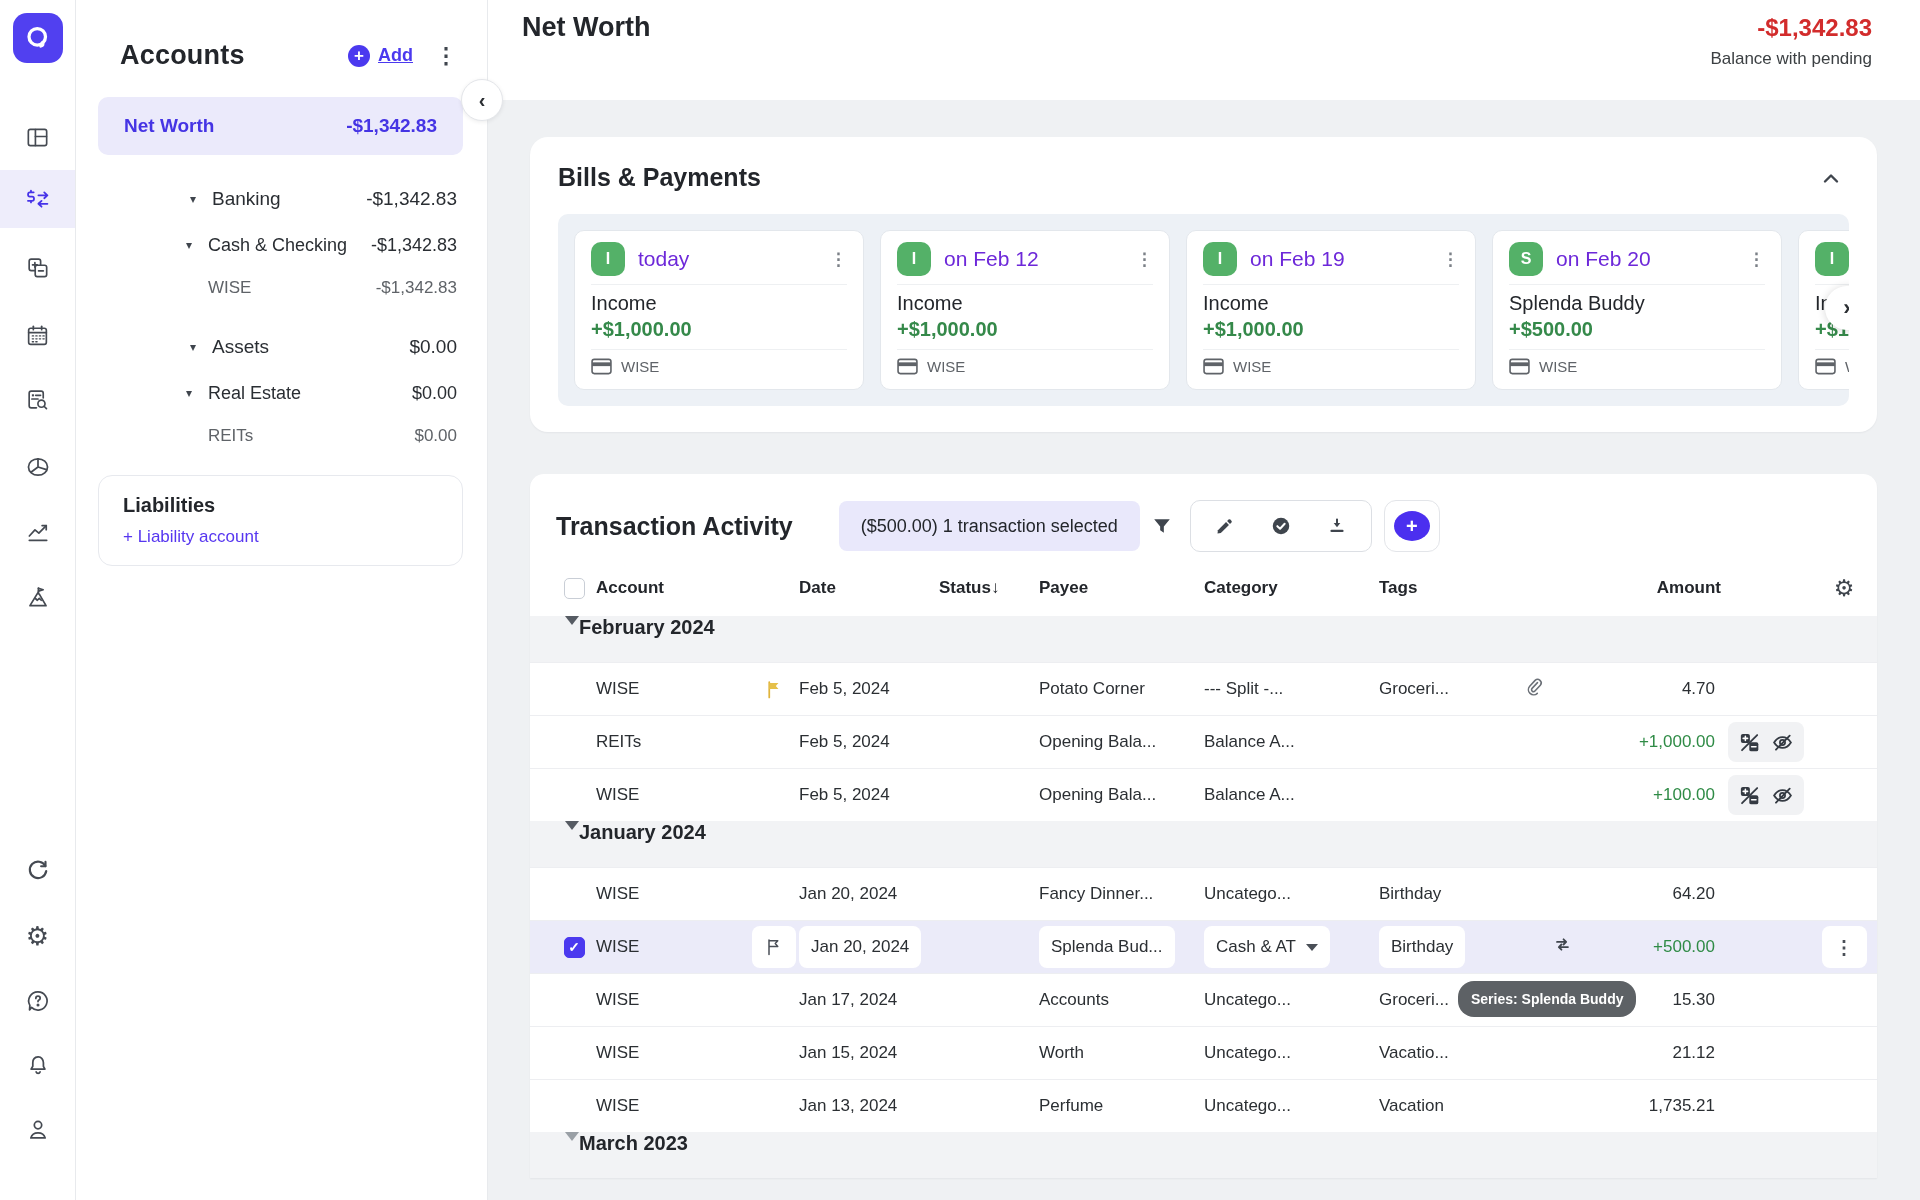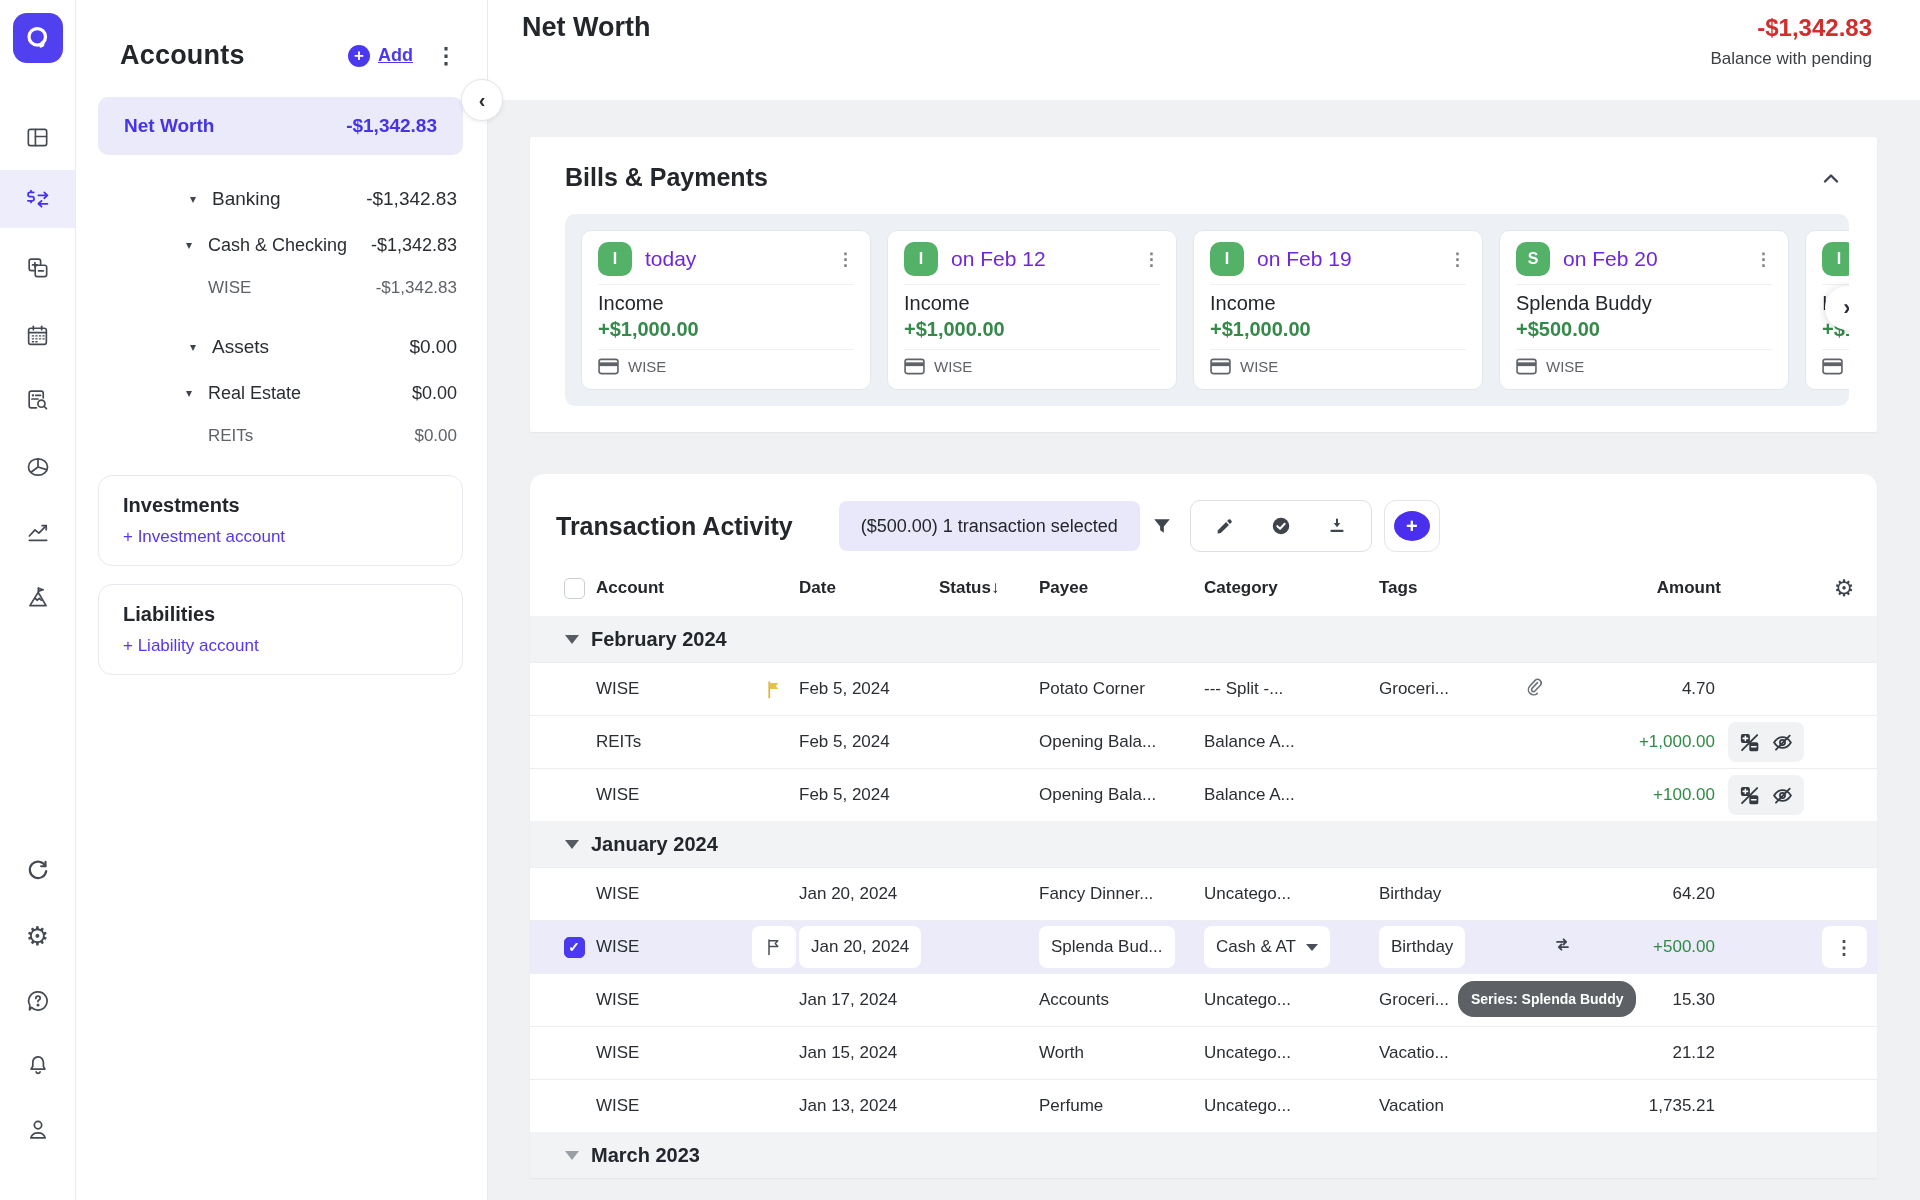--- a/index.html
+++ b/index.html
@@ -54,22 +54,22 @@
   .main { position:absolute; left:488px; top:0; right:0; height:1200px; background:#eff1f3; }
   .main-header { position:absolute; left:0; top:0; right:0; height:100px; background:#fff; }
   .mh-title { position:absolute; left:34px; top:12px; font-size:27px; font-weight:700; }
   .mh-balance { position:absolute; right:48px; top:14px; text-align:right; }
   .mh-balance .amt { color:#d22c2c; font-size:24px; font-weight:700; }
   .mh-balance .cap { margin-top:7px; color:#3c4043; font-size:17px; }
 
   .content { position:absolute; left:42px; right:43px; top:137px; bottom:-60px; }
 
   
-  .bills { background:#fff; border-radius:2px; box-shadow:0 1px 2px rgba(16,24,40,.05);
-    padding:26px 28px 26px 35px; position:relative; }
+  .bills { background:#fff; border-radius:18px; box-shadow:0 1px 2px rgba(16,24,40,.05);
+    padding:26px 28px 26px 28px; position:relative; }
   .bills-title { font-size:25px; font-weight:700; }
   .bills-chevron { position:absolute; right:34px; top:30px; cursor:pointer; }
   .bills-panel { margin-top:22px; background:#edf1f6; border-radius:10px; padding:16px;
     position:relative; overflow:hidden; height:192px; }
   .bills-rowwrap { display:flex; gap:16px; width:2000px; }
   .bill-card { width:290px; min-width:290px; height:160px; background:#fff; border:1px solid #e3e7ec;
     border-radius:10px; padding:11px 16px 10px 16px; cursor:pointer; }
   .bc-top { display:flex; align-items:center; }
   .bc-badge { width:34px; height:34px; border-radius:10px; background:#54b168; color:#fff;
     font-size:16px; font-weight:700; display:flex; align-items:center; justify-content:center; }
@@ -104,21 +104,21 @@
   .add-ellipse { width:36px; height:30px; border-radius:50%; background:#4b2fef; color:#fff;
     display:flex; align-items:center; justify-content:center; font-size:20px; font-weight:700; line-height:1; }
 
   .grid { --cols: 22px 44px 153px 50px 140px 100px 165px 175px 130px 1fr 125px 90px 66px; }
   .th-row { display:grid; grid-template-columns:var(--cols); align-items:center; height:56px; margin-top:8px; }
   .th { font-size:17px; font-weight:700; color:#23262b; }
   .th.right { text-align:right; }
   .cb { width:21px; height:21px; border:1.5px solid #c9ced6; border-radius:5px; background:#fff; cursor:pointer; }
   .cb.checked { background:#4b39ef; border-color:#4b39ef; color:#fff; display:flex; align-items:center;
     justify-content:center; font-size:14px; font-weight:700; }
-  .band { height:46px; background:#f2f3f5; display:flex; align-items:center; padding-left:35px; gap:12px; }
+  .band { height:46px; background:#f2f3f5; display:flex; align-items:flex-start; padding-left:35px; gap:0; }
   .band-tri { width:0; height:0; border-left:7px solid transparent; border-right:7px solid transparent;
     border-top:9px solid #565b63; }
   .band.dim .band-tri { border-top-color:#9aa0a6; }
   .band-label { font-size:20px; font-weight:600; color:#23262b; }
   .trow { display:grid; grid-template-columns:var(--cols); align-items:center; height:53px;
     border-top:1px solid #edeef1; font-size:17px; color:#2b2f33; position:relative; background:#fff; }
   .trow:first-of-type { border-top:none; }
   .trow.sel { background:#ebebf9; }
   .cell-amount { text-align:right; padding-right:6px; }
   .cell-amount.green { color:#2f8b46; }
@@ -287,24 +287,20 @@
     <span class="t-label">Real Estate</span>
     <span class="t-value">$0.00</span>
       </div>
       <div class="t-row lvl2 dim">
 
     <span class="t-label">REITs</span>
     <span class="t-value">$0.00</span>
       </div>
     </div>
   <div id="sb-cards">
-      <div class="sb-card">
-     <div class="sb-card-title">Investments</div>
-     <div class="sb-card-link">+ Investment account</div>
-      </div>
       <div class="sb-card">
      <div class="sb-card-title">Liabilities</div>
      <div class="sb-card-link">+ Liability account</div>
       </div>
     </div>
 </div>
 <div class="collapse-btn">‹</div>
 
 <div class="main">
   <div class="main-header">

